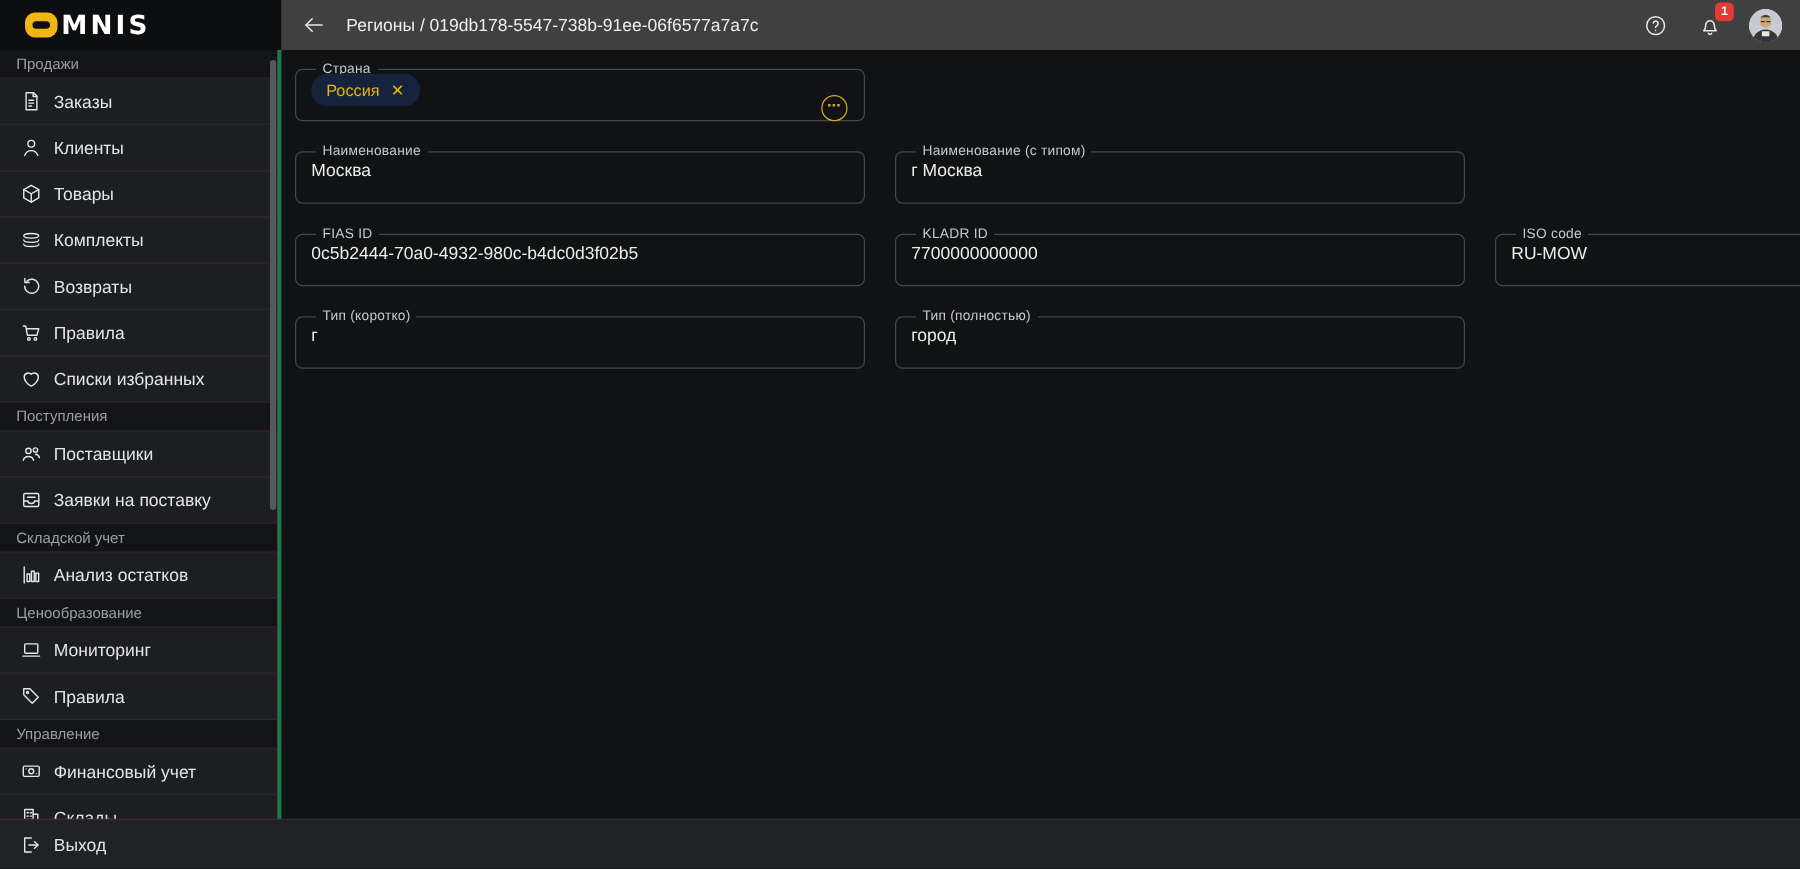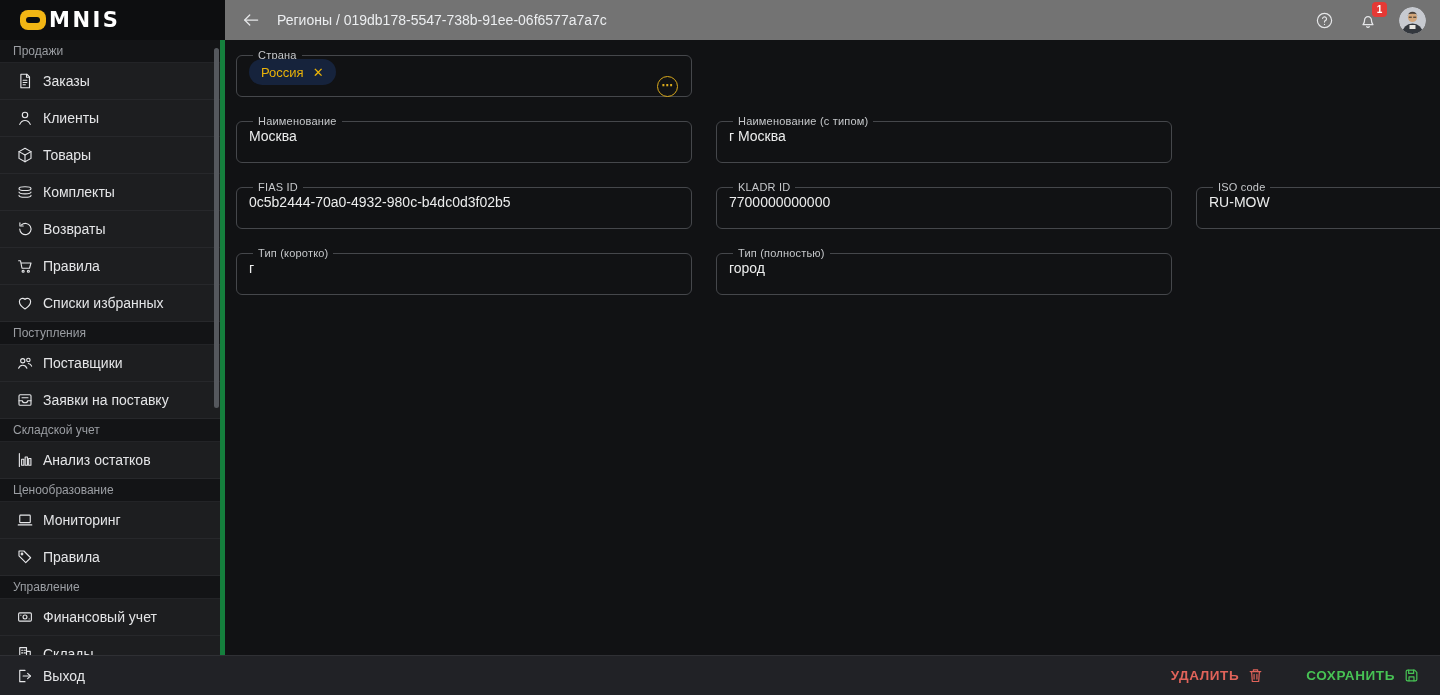--- a/index.html
+++ b/index.html
@@ -5,38 +5,38 @@
   * { box-sizing: border-box; margin: 0; padding: 0; }
   html,body { width:1440px; height:695px; overflow:hidden; }
   body {
     font-family: "Liberation Sans", "DejaVu Sans", sans-serif;
     background:#111214; color:#e8eaed;
     -webkit-font-smoothing: antialiased;
   }
   .app { display:flex; flex-direction:column; width:1440px; height:695px; }
 
   
-  .header { height:40px; flex:0 0 40px; background:#737373; display:flex; align-items:center; }
+  .header { height:40px; flex:0 0 40px; background:#404040; display:flex; align-items:center; }
   .logo-area { width:225px; flex:0 0 225px; height:100%; display:flex; align-items:center; padding-left:20px; background:#0d0e10; }
   .logo { display:flex; align-items:center; gap:3px; }
   .logo-o { width:26px; height:20px; background:#f2b614; border-radius:8px; position:relative; }
   .logo-o::after { content:""; position:absolute; left:6px; right:6px; top:7px; height:6px; background:#0d0e10; border-radius:3px; }
   .logo-rest { color:#fff; font-weight:800; font-size:21px; letter-spacing:2.5px; font-family:"DejaVu Sans", sans-serif; }
   .topbar { flex:1; height:100%; display:flex; align-items:center; padding:0 14px 0 12px; }
   .back-btn { width:28px; height:28px; display:flex; align-items:center; justify-content:center; cursor:pointer; border-radius:50%; }
   .breadcrumb { margin-left:12px; font-size:14px; color:#eceef0; }
   .topbar-right { margin-left:auto; display:flex; align-items:center; gap:18px; }
   .icon-btn { width:26px; height:26px; display:flex; align-items:center; justify-content:center; cursor:pointer; position:relative; }
   .badge { position:absolute; top:-5px; right:-6px; min-width:15px; height:15px; background:#e53935; color:#fff;
            font-size:10px; font-weight:700; border-radius:4px; display:flex; align-items:center; justify-content:center; padding:0 3px; }
   .avatar { width:27px; height:27px; border-radius:50%; overflow:hidden; cursor:pointer; flex:0 0 27px; }
 
   
   .content { flex:1; display:flex; min-height:0; }
-  .sidebar { width:225px; flex:0 0 225px; background:#a21caf; border-right:5px solid #15803d; position:relative; overflow:hidden; }
+  .sidebar { width:225px; flex:0 0 225px; background:#a21caf; border-right:3px solid #15803d; position:relative; overflow:hidden; }
   .section-header { height:23px; display:flex; align-items:center; padding-left:13px; font-size:12px; color:#9b9ea3;
                     background:#131416; border-bottom:1px solid #232427; }
   .side-item { height:37px; display:flex; align-items:center; background:#1d1e20; border-bottom:1px solid #27282b;
                cursor:pointer; }
   .side-item .ico { width:18px; height:18px; margin:0 9px 0 16px; flex:0 0 18px; display:flex; align-items:center; justify-content:center; }
   .side-item .lbl { font-size:14px; color:#e4e5e7; white-space:nowrap; }
   .scroll-thumb { position:absolute; top:8px; right:1px; width:5px; height:360px; background:#55585d; border-radius:3px; }
 
   .main { flex:1; background:#111214; padding:9px 12px 0 11px; }
   .form-row { display:flex; gap:24px; margin-bottom:18px; }
@@ -338,34 +338,15 @@
     <div class="logout">
       <span class="ico">
           <svg class="stroke-ico" width="18" height="18" viewBox="0 0 24 24">
             <path d="M12 4.5H5v15h7"></path>
             <path d="M15.5 8.5l3.8 3.5-3.8 3.5"></path>
             <path d="M19 12H9.5"></path>
           </svg>
         </span>
       <span class="lbl">Выход</span>
     </div>
-    <div class="footer-actions">
-      <div class="action-btn action-delete">
-        <span>УДАЛИТЬ</span>
-        <svg width="17" height="17" viewBox="0 0 24 24" style="stroke:#e0635a;fill:none;stroke-width:1.7;stroke-linecap:round;stroke-linejoin:round;">
-            <path d="M4.5 6.5h15"></path>
-            <path d="M9 6.5V4h6v2.5"></path>
-            <path d="M6.5 6.5l1 14h9l1-14"></path>
-            <path d="M10 10.5v6.5M14 10.5v6.5"></path>
-          </svg>
-      </div>
-      <div class="action-btn action-save">
-        <span>СОХРАНИТЬ</span>
-        <svg width="17" height="17" viewBox="0 0 24 24" style="stroke:#47c254;fill:none;stroke-width:1.7;stroke-linecap:round;stroke-linejoin:round;">
-            <path d="M4.5 6.5a2 2 0 0 1 2-2h10l3 3v10a2 2 0 0 1-2 2h-11a2 2 0 0 1-2-2z"></path>
-            <path d="M8 4.5V9h7V4.5"></path>
-            <path d="M8.5 19.5v-5.5h7v5.5"></path>
-          </svg>
-      </div>
-    </div>
   </div>
 
 </div>
 
 </body></html>

